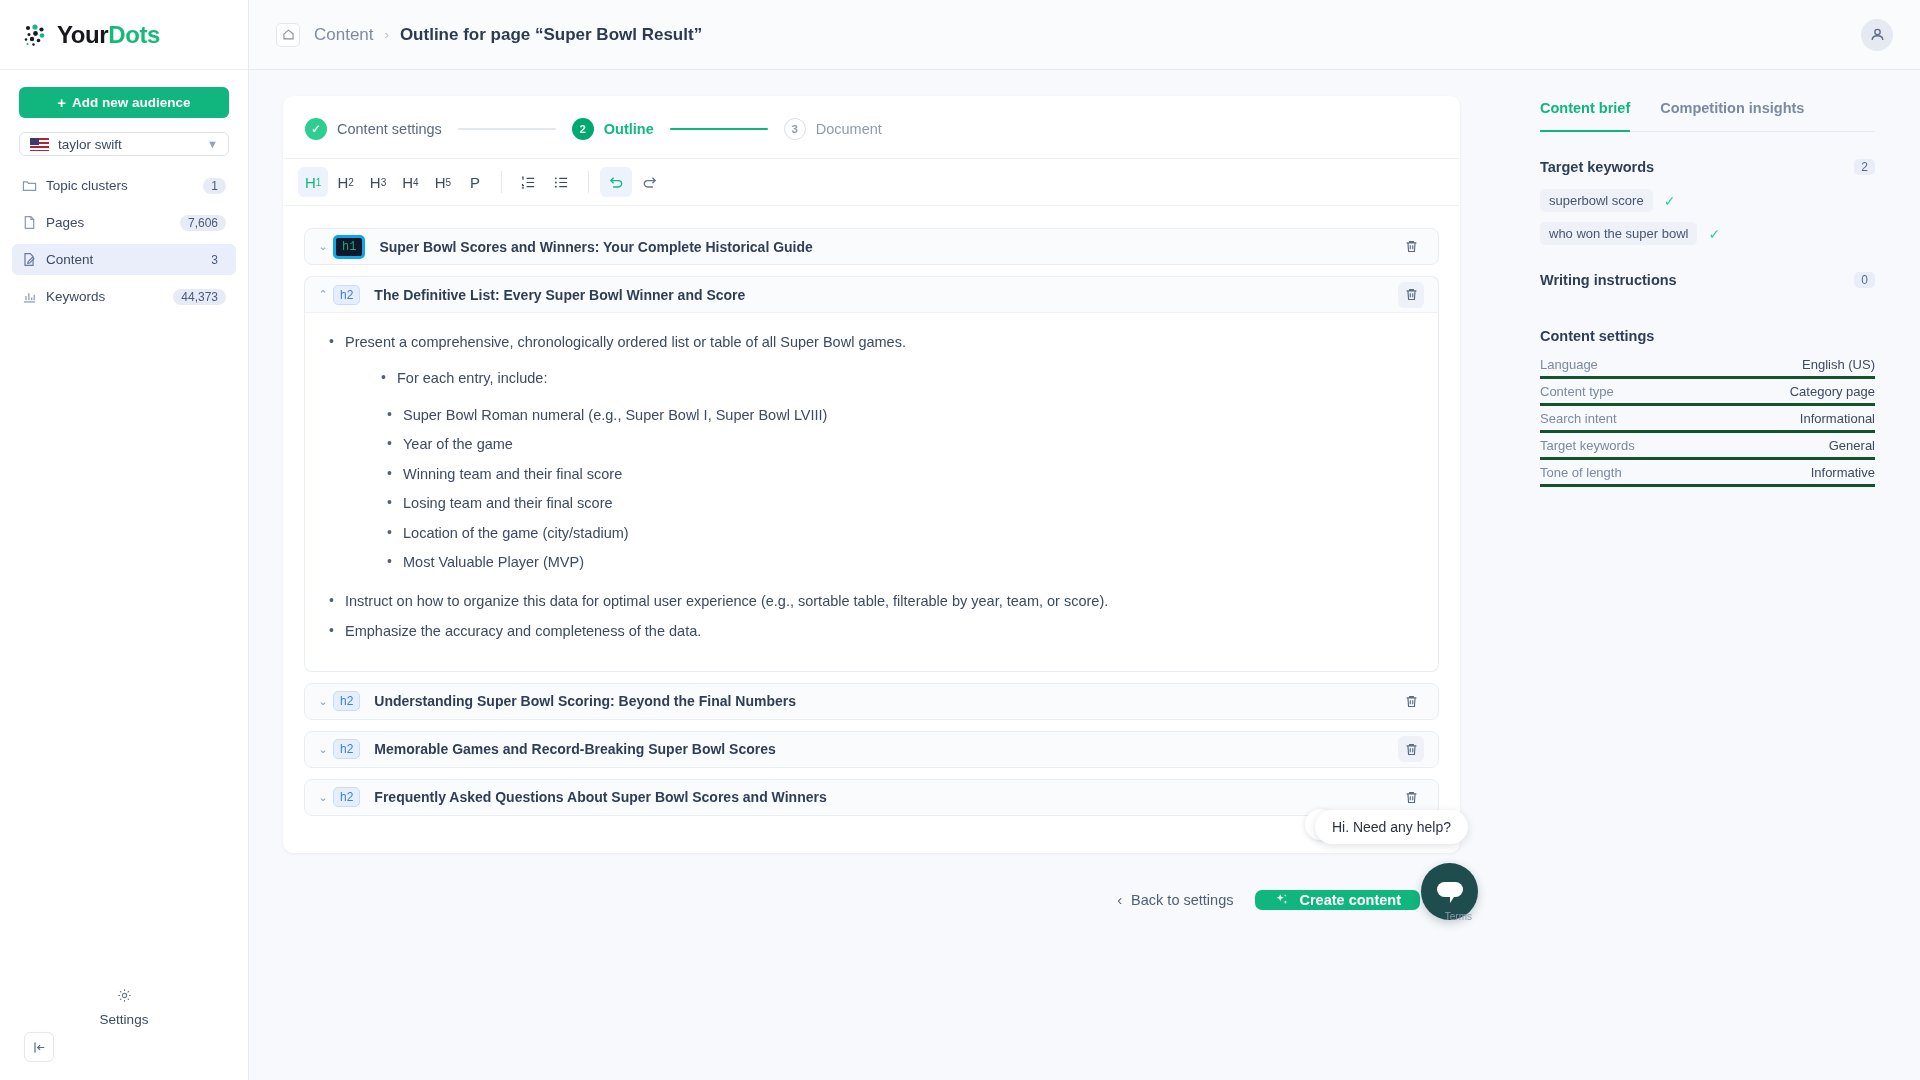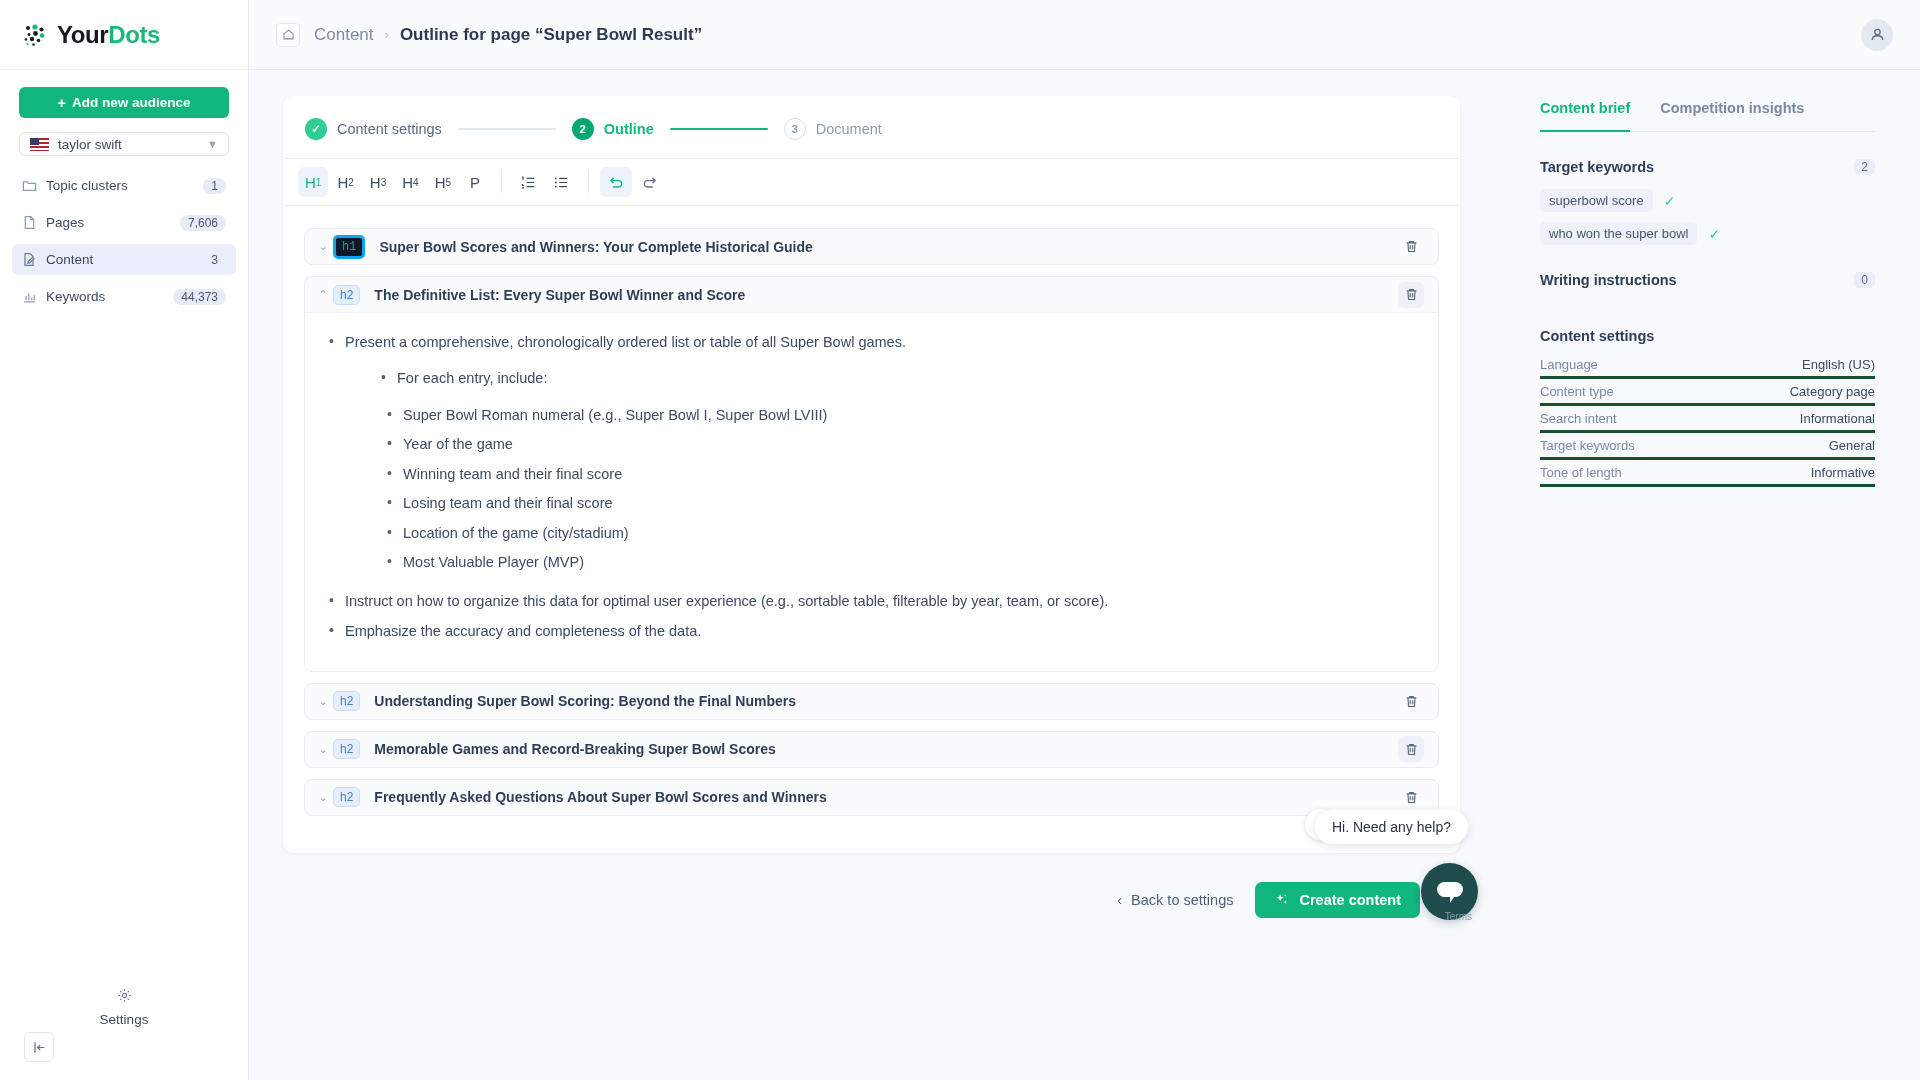--- a/index.html
+++ b/index.html
@@ -263,21 +263,21 @@
     padding: 0 40px 0 0;
   }
   .back-btn {
     display: flex; align-items: center; gap: 9px;
     font-size: 14.5px; color: #4e5e78; background: none;
     border: none; cursor: pointer; font-family: inherit;
   }
   .create-btn {
     display: flex; align-items: center; gap: 9px;
     background: #11b57e; color: #fff; border: none;
-    border-radius: 7px; height: 36px; padding: 0 19px;
+    border-radius: 7px; height: 20px; padding: 0 19px;
     font-size: 14.5px; font-weight: bold; cursor: pointer;
     font-family: inherit;
   }
 
   
   .chat-close {
     position: absolute; right: 164px; bottom: 240px;
     width: 31px; height: 31px; border-radius: 50%;
     background: #fff; box-shadow: 0 1px 5px rgba(20,35,60,.15);
     display: flex; align-items: center; justify-content: center;

